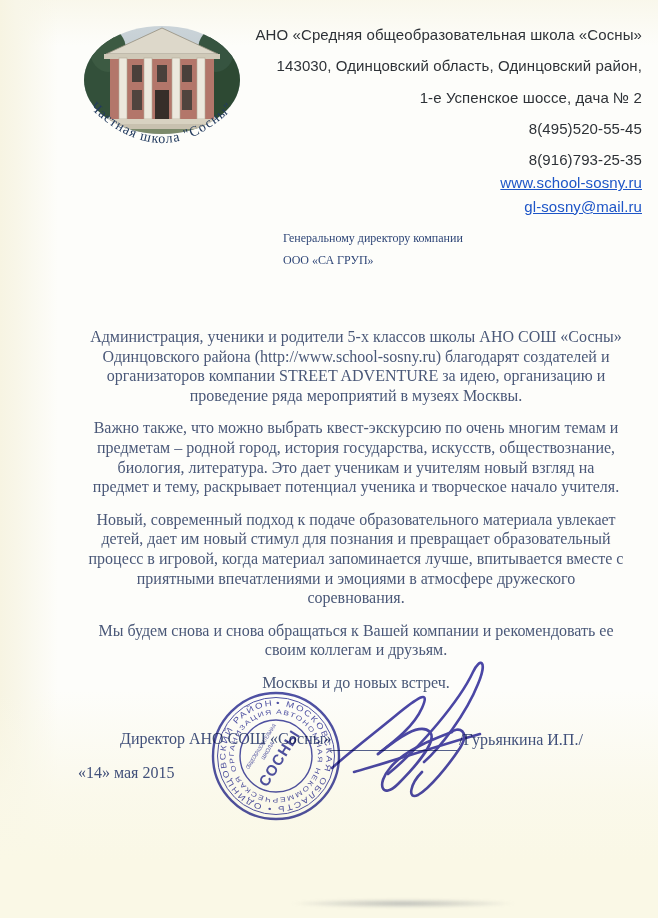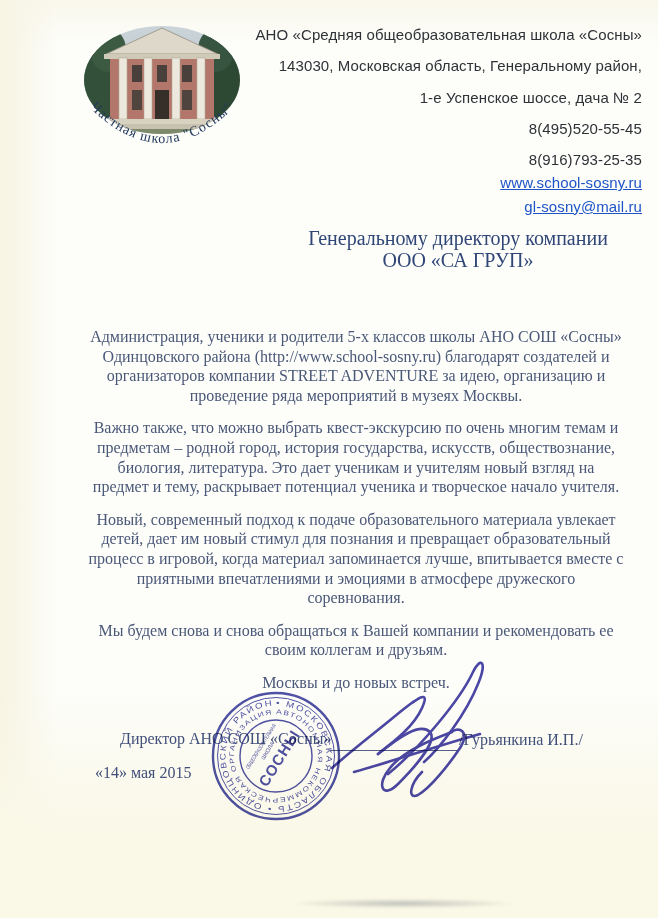--- a/index.html
+++ b/index.html
@@ -24,35 +24,34 @@
     font-size:15px;line-height:23.3px;
     color:#2e3237;letter-spacing:.1px;
   }
   .hdr-line{display:block;margin-top:8px;}
   .hdr-link{display:block;color:#1d55c7;text-decoration:underline;cursor:pointer;}
   
   .logo{position:absolute;left:74px;top:16px;width:176px;height:158px;}
   
   .recipient{
     position:absolute;left:283px;top:228px;width:350px;
-    text-align:center;
-    font-size:20px;line-height:21.5px;color:#2f4677;
+    font-size:12px;line-height:21.5px;color:#2f4677;
   }
   .recipient span{display:block;}
   
   .letter-body{
     position:absolute;left:88px;top:327px;width:536px;
     font-size:16px;line-height:19.6px;color:#4a5878;
     text-align:center;
   }
   .letter-body p{margin:0 0 13px 0;}
   
   .sig-role{position:absolute;left:120px;top:730px;font-size:16px;color:#41507a;}
   .sig-name{position:absolute;left:459px;top:731px;font-size:16px;color:#41507a;}
-  .sig-date{position:absolute;left:95px;top:764px;font-size:16px;color:#41507a;}
+  .sig-date{position:absolute;left:78px;top:764px;font-size:16px;color:#41507a;}
   .sig-line{position:absolute;left:330px;top:736px;width:127px;height:14px;
     border-bottom:1.4px solid #55608a;}
   .stamp{position:absolute;left:208px;top:688px;width:136px;height:136px;
     mix-blend-mode:multiply;opacity:.9;}
   .scrawl{position:absolute;left:328px;top:652px;width:176px;height:164px;
     mix-blend-mode:multiply;}
   .smudge{position:absolute;left:288px;top:899px;width:230px;height:9px;
     background:radial-gradient(ellipse at 50% 50%, rgba(110,115,125,.45), rgba(110,115,125,0) 70%);
     filter:blur(1.5px);}
 </style>
@@ -95,21 +94,21 @@
       <rect x="28" y="108" width="120" height="5" fill="#c8c1af"></rect>
     </g>
     <path id="capArc" d="M 12,88 Q 88,166 164,88" fill="none"></path>
     <text font-family="Liberation Serif,serif" font-size="14" fill="#223a5e" letter-spacing="1">
       <textPath href="#capArc" startOffset="50%" text-anchor="middle">Частная школа "Сосны"</textPath>
     </text>
   </svg>
 
   <div class="hdr-block">
     <span class="hdr-line">АНО «Средняя общеобразовательная школа «Сосны»</span>
-    <span class="hdr-line">143030, Московская область, Генеральному район,</span>
+    <span class="hdr-line">143030, Одинцовский область, Одинцовский район,</span>
     <span class="hdr-line">1-е Успенское шоссе, дача № 2</span>
     <span class="hdr-line">8(495)520-55-45</span>
     <span class="hdr-line">8(916)793-25-35</span>
     <a class="hdr-link">www.school-sosny.ru</a>
     <a class="hdr-link">gl-sosny@mail.ru</a>
   </div>
 
   <div class="recipient">
     <span>Генеральному директору компании</span>
     <span>ООО «СА ГРУП»</span>

